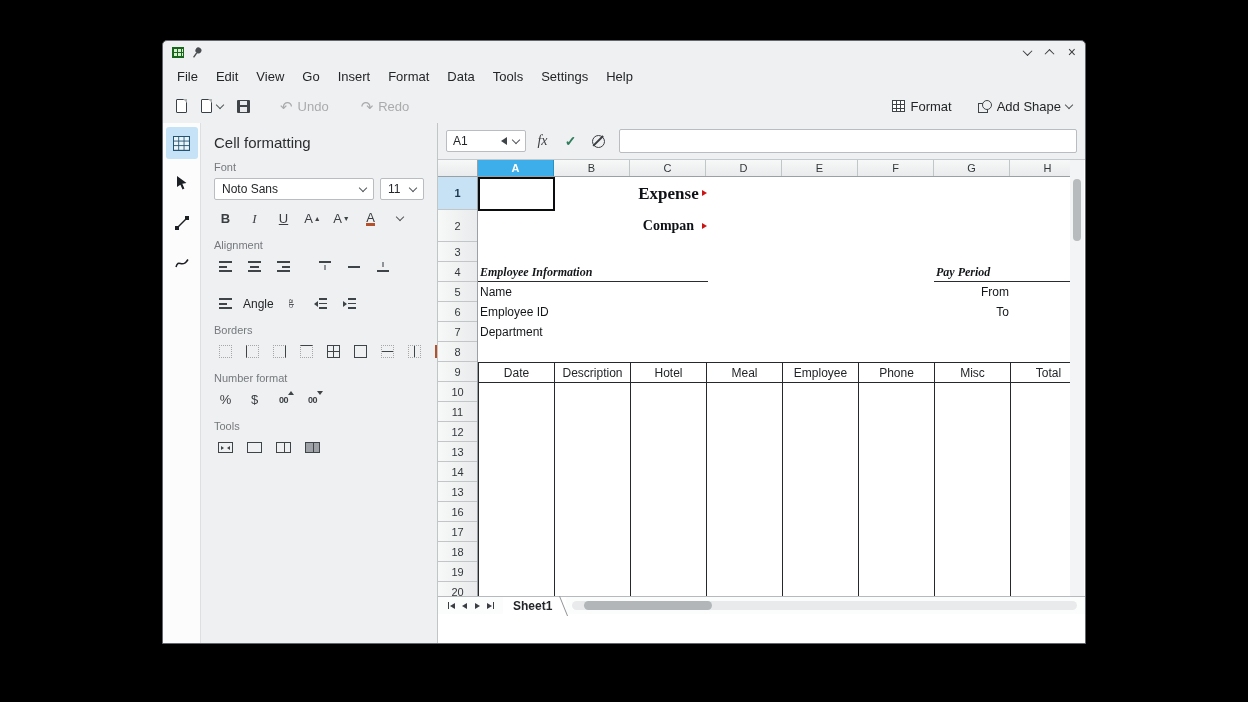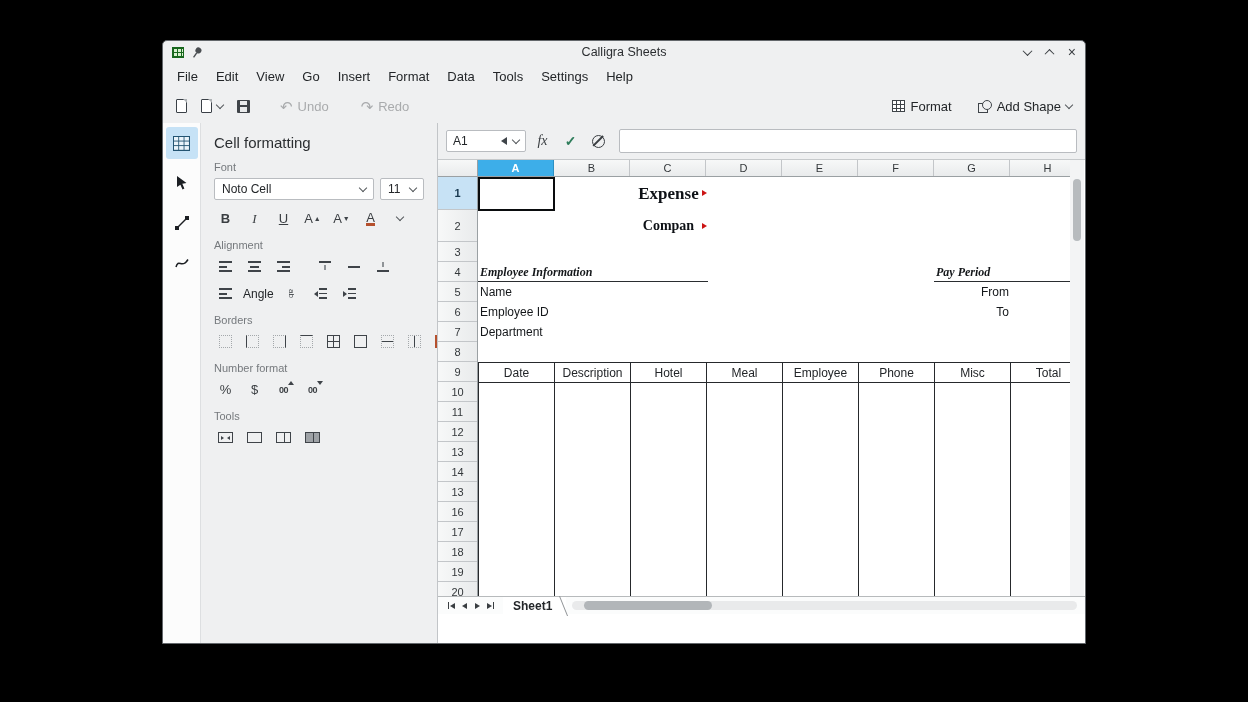--- a/index.html
+++ b/index.html
@@ -185,21 +185,20 @@
 <div class="window">
 
   <div class="titlebar">
     <div class="tb-icons">
       <span class="app-ic"></span>
       <svg width="12" height="13" viewBox="0 0 12 13" style="transform:rotate(35deg)">
         <circle cx="6" cy="4" r="3" fill="#4a4e52"></circle>
           <rect x="5.3" y="7" width="1.4" height="5.5" fill="#4a4e52"></rect>
       </svg>
     </div>
-    <span class="title">Calligra Sheets</span>
     <div class="win-controls">
       <span class="chev down"></span>
       <span class="chev up"></span>
       <span class="close-x">×</span>
     </div>
   </div>
 
   <div class="menubar">
       <span class="menu-item">File</span>
       <span class="menu-item">Edit</span>
@@ -271,21 +270,21 @@
         </svg>
       </div>
     </div>
 
     <div class="panel">
       <h2>Cell formatting</h2>
 
       <div class="sec-label">Font</div>
       <div class="prow">
         <div class="combo" style="flex:1">
-          <span>Noto Cell</span>
+          <span>Noto Sans</span>
           <span class="chv"></span>
         </div>
         <div class="combo" style="width:44px">
           <span>11</span>
           <span class="chv"></span>
         </div>
       </div>
       <div class="prow" style="margin-top:8px">
         <div class="icon-btn g-bold">B</div>
         <div class="icon-btn g-italic">I</div>
@@ -333,21 +332,21 @@
         <div class="icon-btn">
             <span class="va top"></span>
           </div>
         <div class="icon-btn">
             <span class="va mid"></span>
           </div>
         <div class="icon-btn">
             <span class="va bot"></span>
           </div>
       </div>
-      <div class="prow" style="margin-top:6px">
+      <div class="prow" style="margin-top:16px">
         <div class="icon-btn">
             <span class="bars left">
               <i></i>
               <i></i>
               <i></i>
             </span>
           </div>
         <span style="font-size:12px">Angle</span>
         <div class="icon-btn">
             <span class="vtext">ab</span>

